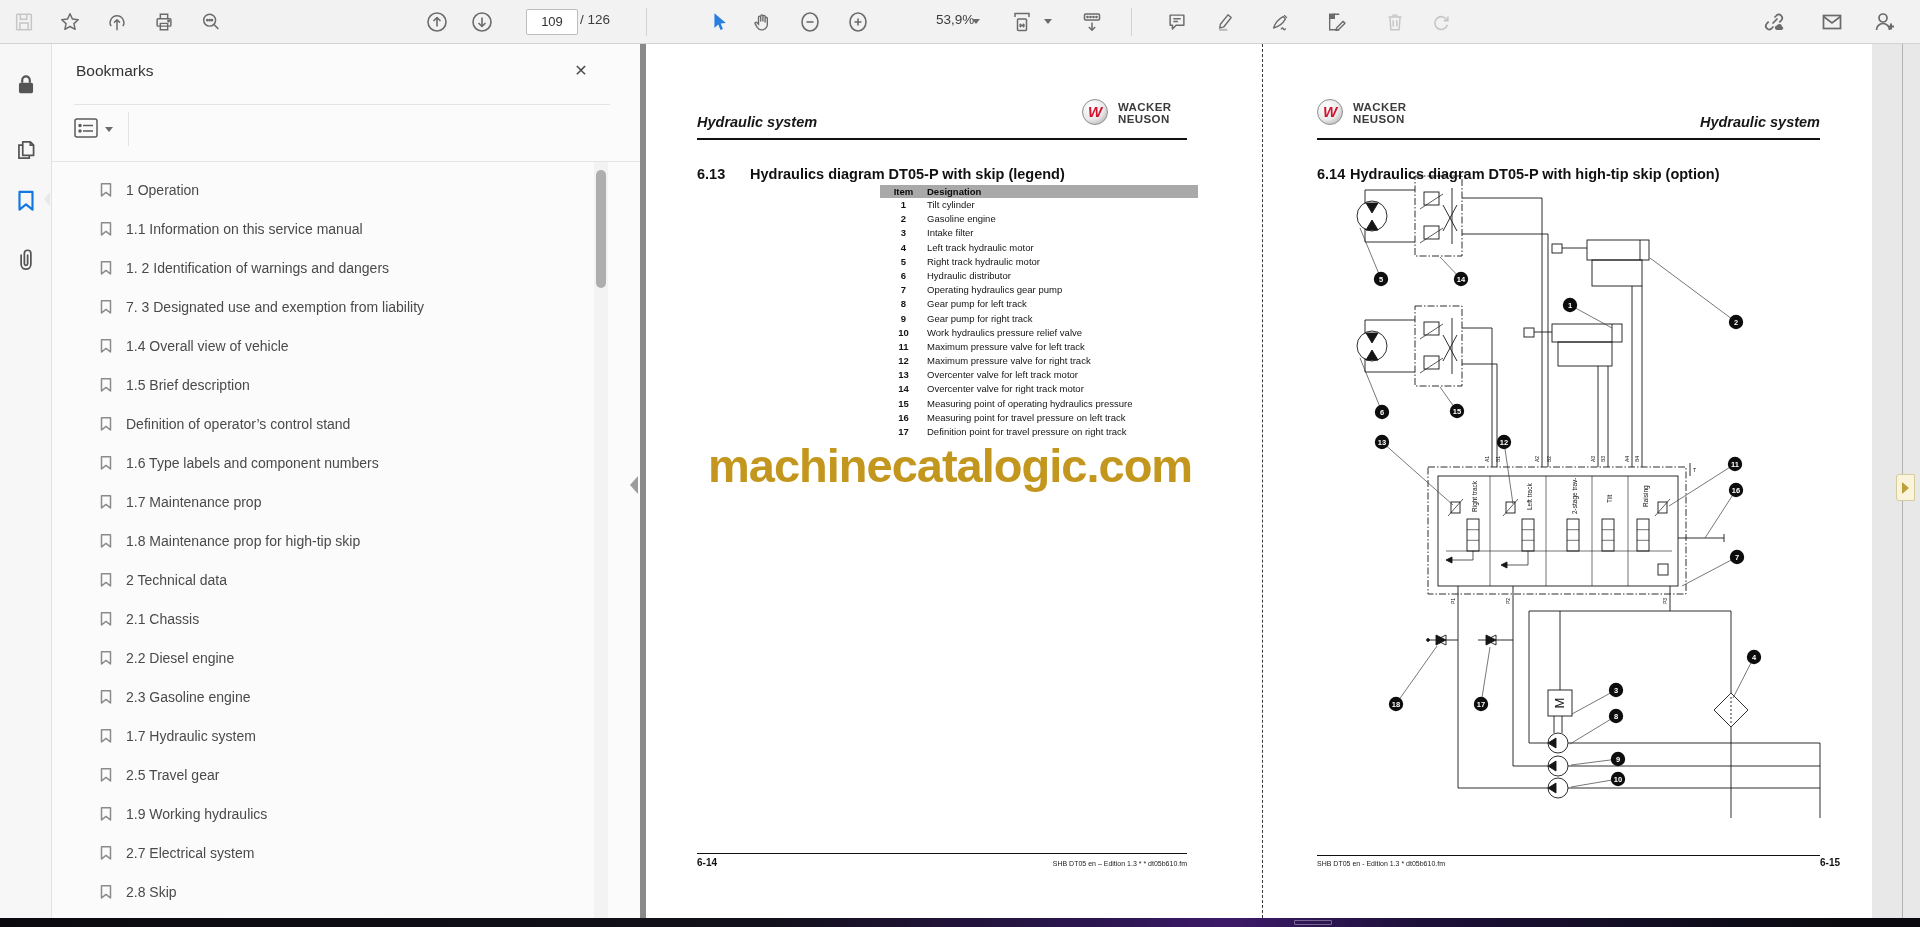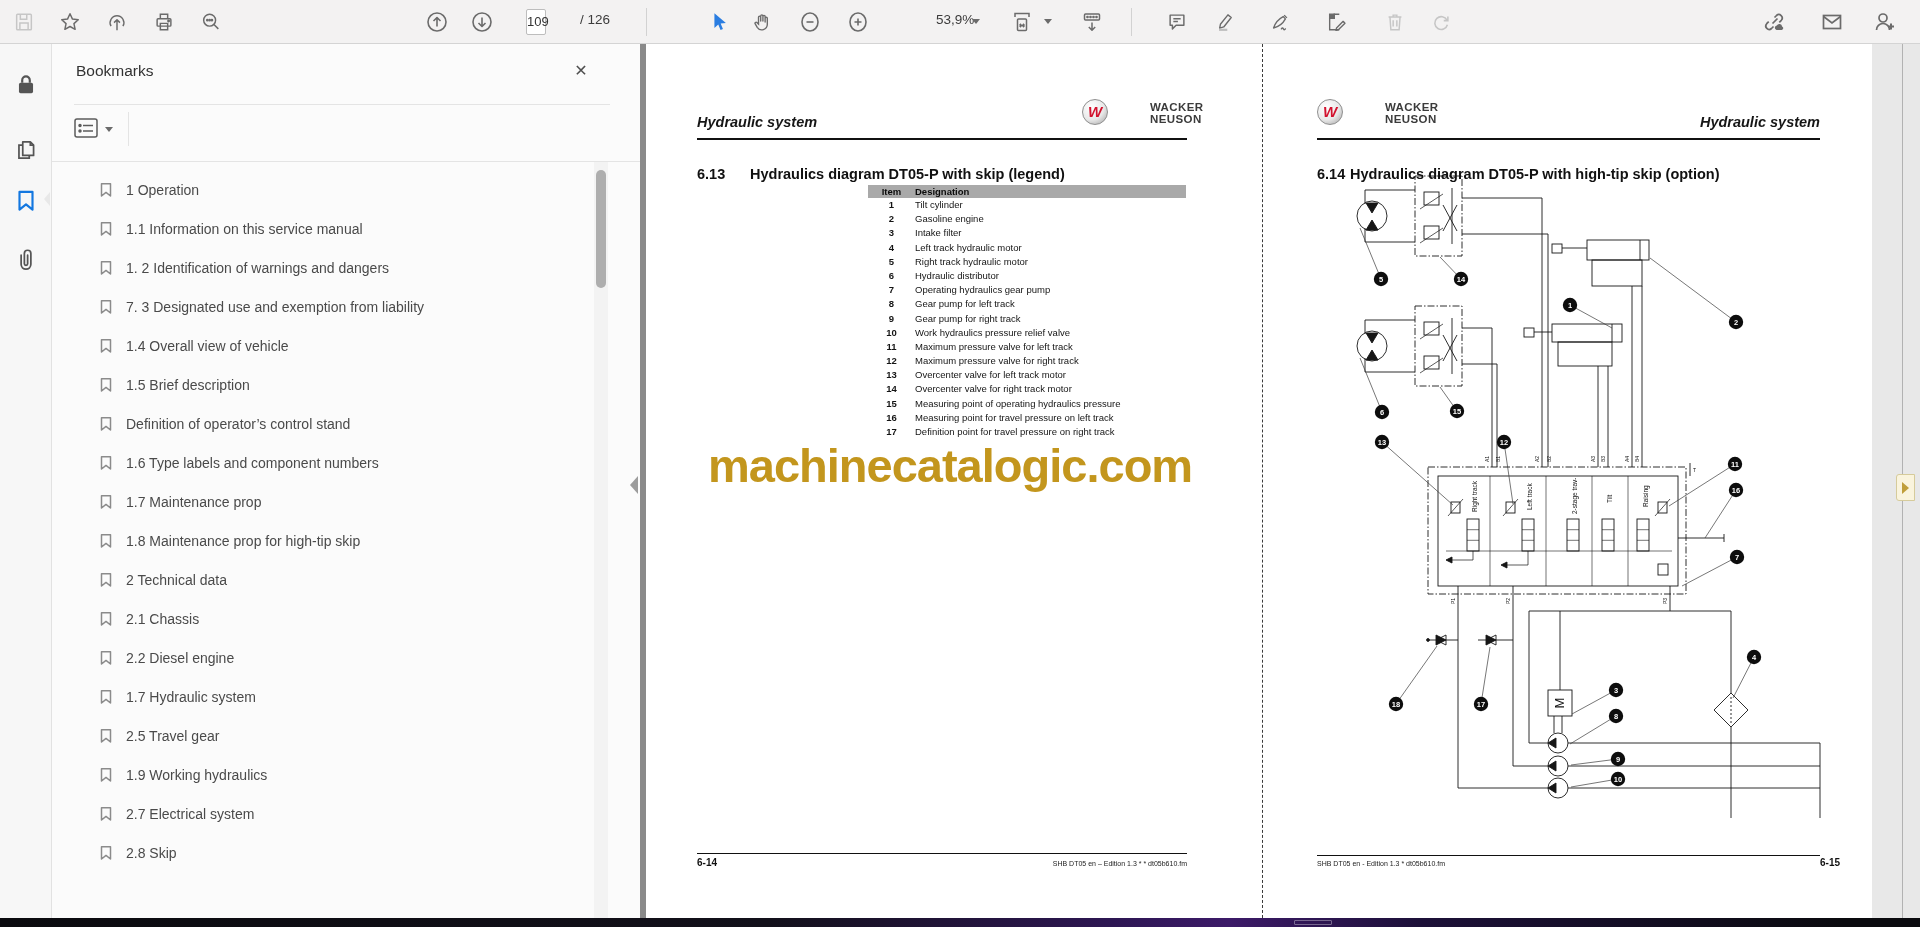--- a/index.html
+++ b/index.html
@@ -8,21 +8,21 @@
   .abs { position:absolute; }
 
   
   #toolbar { position:absolute; left:0; top:0; width:1920px; height:44px;
              background:#f3f2f2; border-bottom:1px solid #d4d4d4; z-index:50; }
   .tb { position:absolute; top:6px; width:32px; height:32px; display:flex;
         align-items:center; justify-content:center; border-radius:3px; cursor:pointer; }
   .tb svg { display:block; }
   .tbtxt { position:absolute; top:12px; font-size:13.5px; color:#3c3c3c; }
   .tbdiv { position:absolute; top:8px; width:1px; height:28px; background:#d2d2d2; }
-  #pagebox { position:absolute; left:526px; top:9px; width:20px; height:26px;
+  #pagebox { position:absolute; left:526px; top:9px; width:52px; height:26px;
              background:#fff; border:1px solid #bdbdbd; border-radius:2px;
              font-size:13px; color:#333; text-align:center; line-height:24px; }
   .caret { width:0; height:0; border-left:4px solid transparent;
            border-right:4px solid transparent; border-top:5px solid #6b6b6b; }
 
   
   #leftrail { position:absolute; left:0; top:44px; width:52px; height:874px;
               background:#f7f7f7; border-right:1px solid #e2e2e2; }
   .rail-ic { position:absolute; left:13px; width:26px; height:26px; cursor:pointer; }
 
@@ -60,32 +60,32 @@
   #right-handle { position:absolute; left:1896px; top:474px; width:19px; height:27px;
       background:#faf4dd; border:1px solid #d6cb9b; border-radius:3px 0 0 3px;
       display:flex; align-items:center; justify-content:center; cursor:pointer; }
   #right-handle .tri { width:0; height:0; border-top:6px solid transparent;
       border-bottom:6px solid transparent; border-left:7px solid #c09e3a; }
 
   
   .pg-header { position:absolute; font-size:14.5px; font-style:italic; font-weight:bold; color:#161616; }
   .pg-rule { position:absolute; height:1.5px; background:#111; }
   .brand { position:absolute; font-weight:bold; font-size:11.5px; line-height:11.5px;
-           letter-spacing:.4px; color:#3b3b3b;margin-left:32px; }
+           letter-spacing:.4px; color:#3b3b3b; }
   .logo-circle { position:absolute; width:26px; height:26px; border-radius:50%;
       background:radial-gradient(circle at 35% 30%, #ffffff 0%, #e8e8e8 55%, #9e9e9e 100%);
       border:1px solid #8f8f8f; text-align:center; }
   .logo-w { font-weight:bold; font-size:15px; color:#d2122e; line-height:24px; font-style:italic; }
   .sec-no { position:absolute; font-size:14.5px; font-weight:bold; color:#111; }
   .sec-title { position:absolute; font-size:14.5px; font-weight:bold; color:#111; white-space:nowrap; }
   .foot-small { position:absolute; font-size:7px; color:#222; }
   .foot-page { position:absolute; font-size:10px; font-weight:bold; color:#111; }
 
   
-  #legend { position:absolute; left:208px; top:141px; width:318px; }
+  #legend { position:absolute; left:220px; top:141px; width:318px; }
   #legend-head { height:13px; background:#a9a9a9; display:flex; font-size:9.5px;
                  font-weight:bold; color:#0c0c0c; line-height:13px; }
   #legend-head .c1 { width:47px; text-align:center; }
   .lg-row { height:14.2px; display:flex; font-size:9.5px; color:#141414; line-height:14.2px; }
   .lg-row .c1 { width:47px; text-align:center; font-weight:bold; }
   .lg-row .c2 { flex:1; }
 
   #watermark { position:absolute; left:48px; top:394px; font-size:47px; font-weight:bold;
                letter-spacing:-1px; color:#c3961d; white-space:nowrap; }
 
@@ -375,20 +375,26 @@
         <span class="bk-ic"><svg width="18" height="18" viewBox="0 0 24 24" fill="none" stroke="#8b8b8b" stroke-width="2">
             <path d="M6 3.5h12V20l-6-4.8L6 20z" stroke-linejoin="round"></path>
           </svg></span>
         <span class="bk-label">2.1 Chassis</span>
       </div>
       <div class="bk-item">
         <span class="bk-ic"><svg width="18" height="18" viewBox="0 0 24 24" fill="none" stroke="#8b8b8b" stroke-width="2">
             <path d="M6 3.5h12V20l-6-4.8L6 20z" stroke-linejoin="round"></path>
           </svg></span>
         <span class="bk-label">2.2 Diesel engine</span>
+      </div>
+      <div class="bk-item">
+        <span class="bk-ic"><svg width="18" height="18" viewBox="0 0 24 24" fill="none" stroke="#8b8b8b" stroke-width="2">
+            <path d="M6 3.5h12V20l-6-4.8L6 20z" stroke-linejoin="round"></path>
+          </svg></span>
+        <span class="bk-label">2.3 Gasoline engine</span>
       </div>
       <div class="bk-item">
         <span class="bk-ic"><svg width="18" height="18" viewBox="0 0 24 24" fill="none" stroke="#8b8b8b" stroke-width="2">
             <path d="M6 3.5h12V20l-6-4.8L6 20z" stroke-linejoin="round"></path>
           </svg></span>
         <span class="bk-label">1.7 Hydraulic system</span>
       </div>
       <div class="bk-item">
         <span class="bk-ic"><svg width="18" height="18" viewBox="0 0 24 24" fill="none" stroke="#8b8b8b" stroke-width="2">
             <path d="M6 3.5h12V20l-6-4.8L6 20z" stroke-linejoin="round"></path>

